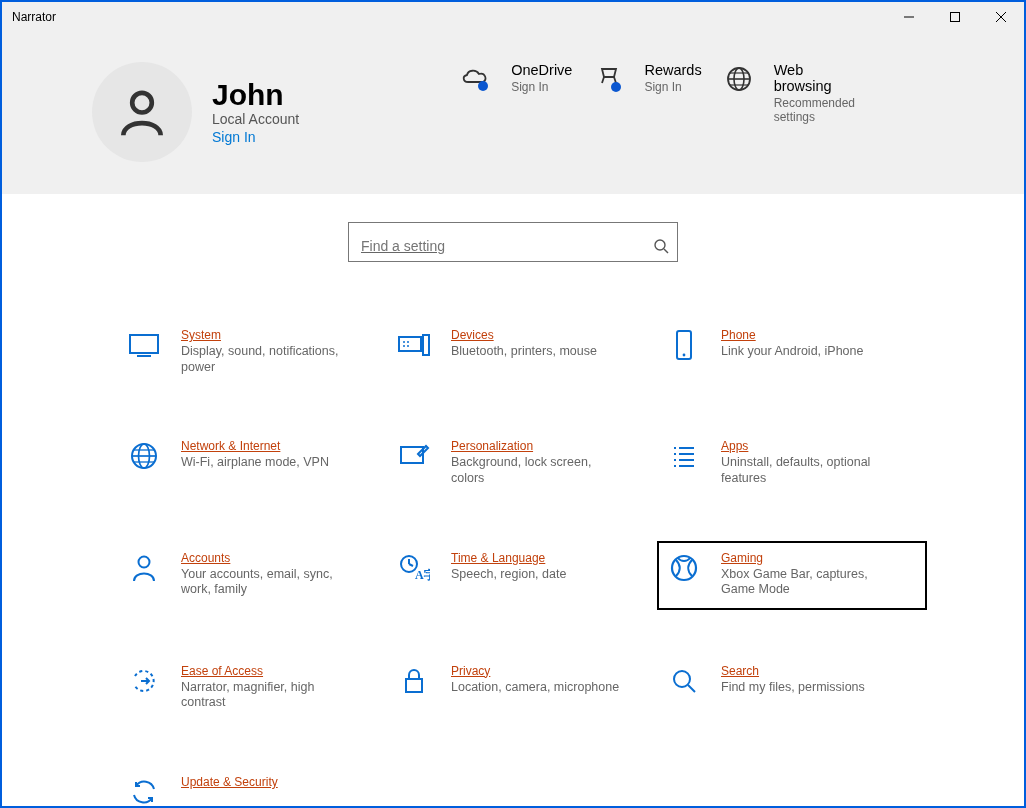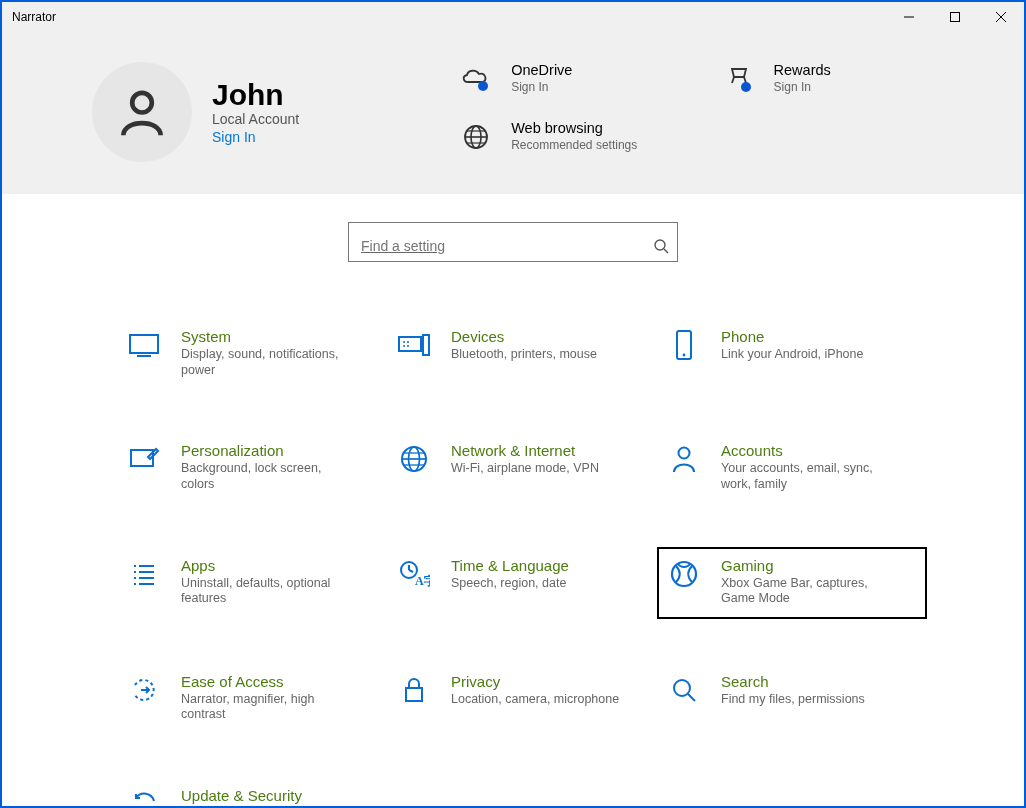--- a/index.html
+++ b/index.html
@@ -43,21 +43,21 @@
     width: 100px; height: 100px; border-radius: 50%;
     background: #e6e6e6;
     display: flex; align-items: center; justify-content: center;
   }
   .user-name { font-size: 30px; font-weight: 600; color: #000; line-height: 1.05; }
   .user-sub { font-size: 14px; color: #555; }
   .user-signin { font-size: 14px; color: #0078d4; cursor: pointer; margin-top: 2px; }
   .header-links {
     flex: 1;
     display: grid;
-    grid-template-columns: 1fr 1fr;
+    grid-template-columns: 1fr 1fr 1fr 1fr;
     column-gap: 20px;
     row-gap: 24px;
     margin-left: 160px;
   }
   .hlink { display: flex; gap: 18px; align-items: flex-start; }
   .hlink-icon { width: 34px; height: 34px; flex:0 0 34px; display:flex; align-items:center; justify-content:center; }
   .hlink-title { font-size: 14.5px; color: #000; }
   .hlink-sub { font-size: 12px; color: #666; margin-top: 2px; max-width: 140px; }
   .search-row {
     padding: 28px 0 16px 0;
@@ -89,21 +89,21 @@
     display: flex; gap: 20px; align-items: flex-start;
     padding: 10px 10px 10px 10px;
     cursor: default;
   }
   .cat.framed {
     outline: 2px solid #000;
     outline-offset: -2px;
     padding: 10px 10px 12px 10px;
   }
   .cat-icon { width: 34px; height: 34px; flex:0 0 34px; display:flex; align-items:center; justify-content:center; }
-  .cat-title { font-size: 15px; color: #4d7c0f; }
+  .cat-title { font-size: 12px; color: #c2410c; text-decoration: underline; }
   .cat-sub { font-size: 12.5px; color: #666; margin-top: 2px; max-width: 170px; line-height: 1.25; }
   svg { display:block; }
 </style>
 </head>
 <body>
 
 <div class="titlebar">
   <span class="titlebar-title">Narrator</span>
   <div class="titlebar-spacer"></div>
   <div class="titlebar-controls">
@@ -239,57 +239,44 @@
         </svg>
     </div>
     <div>
       <div class="cat-title">Phone</div>
       <div class="cat-sub">Link your Android, iPhone</div>
     </div>
   </div>
 
   <div class="cat">
     <div class="cat-icon">
-      <svg width="32" height="28" viewBox="0 0 32 28">
-          <rect x="3" y="5" width="22" height="16" fill="none" stroke="#0a6ed1" stroke-width="2"></rect>
-          <path d="M20 12 L28 4 L30 6 L22 14 Z" fill="none" stroke="#0a6ed1" stroke-width="2"></path>
-        </svg>
-    </div>
-    <div>
-      <div class="cat-title">Personalization</div>
-      <div class="cat-sub">Background, lock screen, colors</div>
-    </div>
-  </div>
-
-  <div class="cat">
-    <div class="cat-icon">
       <svg width="30" height="30" viewBox="0 0 30 30">
           <circle cx="15" cy="15" r="12" fill="none" stroke="#0a6ed1" stroke-width="2"></circle>
           <ellipse cx="15" cy="15" rx="5.5" ry="12" fill="none" stroke="#0a6ed1" stroke-width="1.7"></ellipse>
           <line x1="3" y1="15" x2="27" y2="15" stroke="#0a6ed1" stroke-width="1.7"></line>
           <line x1="5" y1="9" x2="25" y2="9" stroke="#0a6ed1" stroke-width="1.3"></line>
           <line x1="5" y1="21" x2="25" y2="21" stroke="#0a6ed1" stroke-width="1.3"></line>
         </svg>
     </div>
     <div>
       <div class="cat-title">Network &amp; Internet</div>
       <div class="cat-sub">Wi-Fi, airplane mode, VPN</div>
     </div>
   </div>
 
   <div class="cat">
     <div class="cat-icon">
-      <svg width="28" height="30" viewBox="0 0 28 30">
-          <circle cx="14" cy="9" r="5.5" fill="none" stroke="#0a6ed1" stroke-width="2"></circle>
-          <path d="M4 28 C4 18, 24 18, 24 28" fill="none" stroke="#0a6ed1" stroke-width="2"></path>
-        </svg>
-    </div>
-    <div>
-      <div class="cat-title">Accounts</div>
-      <div class="cat-sub">Your accounts, email, sync, work, family</div>
+      <svg width="32" height="28" viewBox="0 0 32 28">
+          <rect x="3" y="5" width="22" height="16" fill="none" stroke="#0a6ed1" stroke-width="2"></rect>
+          <path d="M20 12 L28 4 L30 6 L22 14 Z" fill="none" stroke="#0a6ed1" stroke-width="2"></path>
+        </svg>
+    </div>
+    <div>
+      <div class="cat-title">Personalization</div>
+      <div class="cat-sub">Background, lock screen, colors</div>
     </div>
   </div>
 
   <div class="cat">
     <div class="cat-icon">
       <svg width="28" height="28" viewBox="0 0 28 28">
         <line x1="4" y1="6" x2="6" y2="6" stroke="#0a6ed1" stroke-width="2"></line>
           <line x1="9" y1="6" x2="24" y2="6" stroke="#0a6ed1" stroke-width="2"></line>
         <line x1="4" y1="12" x2="6" y2="12" stroke="#0a6ed1" stroke-width="2"></line>
           <line x1="9" y1="12" x2="24" y2="12" stroke="#0a6ed1" stroke-width="2"></line>
@@ -300,20 +287,33 @@
       </svg>
     </div>
     <div>
       <div class="cat-title">Apps</div>
       <div class="cat-sub">Uninstall, defaults, optional features</div>
     </div>
   </div>
 
   <div class="cat">
     <div class="cat-icon">
+      <svg width="28" height="30" viewBox="0 0 28 30">
+          <circle cx="14" cy="9" r="5.5" fill="none" stroke="#0a6ed1" stroke-width="2"></circle>
+          <path d="M4 28 C4 18, 24 18, 24 28" fill="none" stroke="#0a6ed1" stroke-width="2"></path>
+        </svg>
+    </div>
+    <div>
+      <div class="cat-title">Accounts</div>
+      <div class="cat-sub">Your accounts, email, sync, work, family</div>
+    </div>
+  </div>
+
+  <div class="cat">
+    <div class="cat-icon">
       <svg width="32" height="30" viewBox="0 0 32 30">
           <circle cx="11" cy="11" r="8" fill="none" stroke="#0a6ed1" stroke-width="2"></circle>
           <line x1="11" y1="6" x2="11" y2="11" stroke="#0a6ed1" stroke-width="2"></line>
           <line x1="11" y1="11" x2="15" y2="13" stroke="#0a6ed1" stroke-width="2"></line>
           <text x="17" y="26" font-size="12" fill="#0a6ed1" font-family="Segoe UI" font-weight="600">A字</text>
         </svg>
     </div>
     <div>
       <div class="cat-title">Time &amp; Language</div>
       <div class="cat-sub">Speech, region, date</div>

